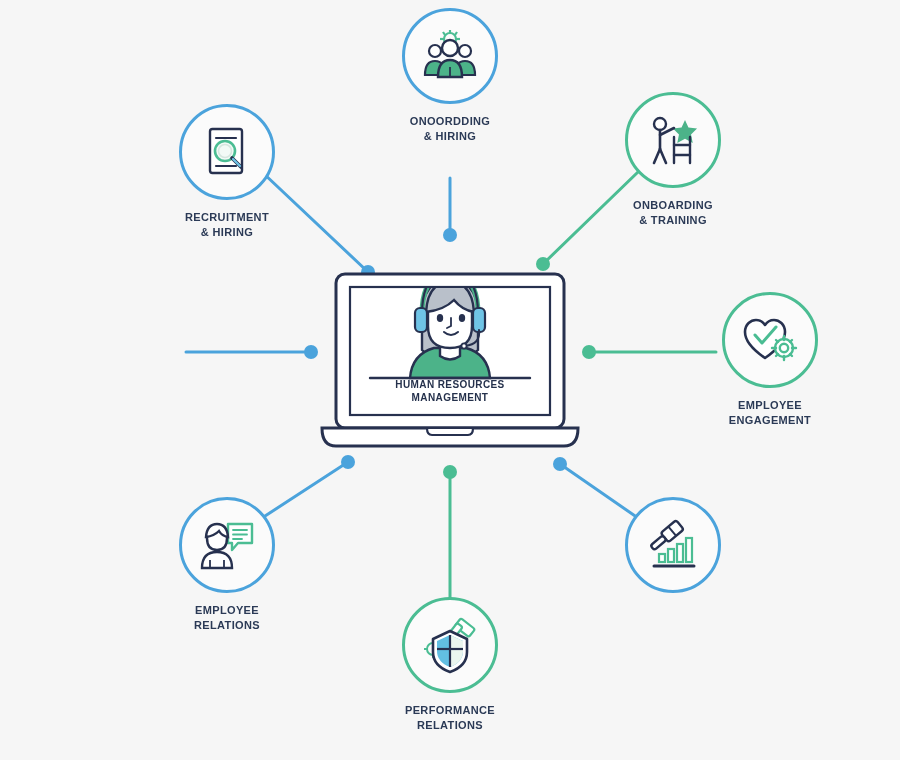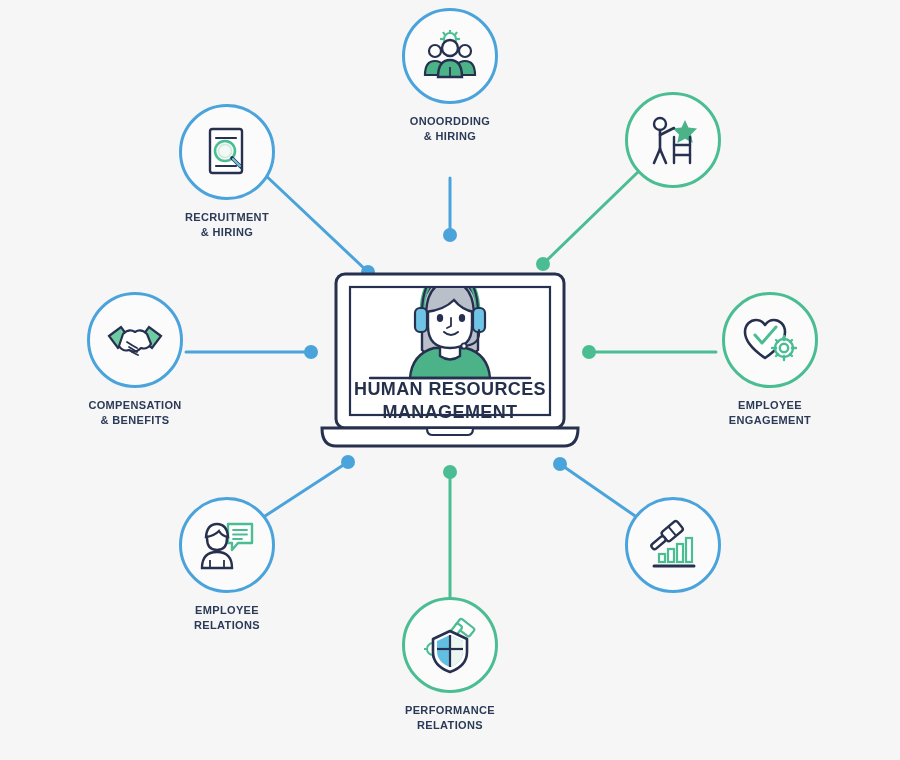--- a/index.html
+++ b/index.html
@@ -64,21 +64,21 @@
     height: 200px;
     z-index: 4;
   }
   #laptop svg { display: block; }
   .hrm-text {
     position: absolute;
     left: 0;
     top: 122px;
     width: 276px;
     text-align: center;
-    font-size: 18px;
+    font-size: 10px;
     font-weight: bold;
     letter-spacing: 0.4px;
     line-height: 1.3;
     color: #25314c;
     white-space: pre-line;
     pointer-events: none;
   }
   
   #node-recruitment  { left: 122px;  top: 104px;  }
   #node-onoordding   { left: 345px;  top: 8px;   }
@@ -228,39 +228,24 @@
         <line x1="16" y1="38" x2="10" y2="52" stroke="#27314f" stroke-width="2.6" stroke-linecap="round"></line>
         <line x1="16" y1="38" x2="22" y2="52" stroke="#27314f" stroke-width="2.6" stroke-linecap="round"></line>
         <line x1="16" y1="24" x2="30" y2="17" stroke="#27314f" stroke-width="2.6" stroke-linecap="round"></line>
 
         <line x1="30" y1="26" x2="30" y2="52" stroke="#27314f" stroke-width="2.4" stroke-linecap="round"></line>
         <line x1="46" y1="26" x2="46" y2="52" stroke="#27314f" stroke-width="2.4" stroke-linecap="round"></line>
         <line x1="30" y1="34" x2="46" y2="34" stroke="#27314f" stroke-width="2.4" stroke-linecap="round"></line>
         <line x1="30" y1="44" x2="46" y2="44" stroke="#27314f" stroke-width="2.4" stroke-linecap="round"></line>
       </svg>
     </div>
-  </div>
-
-  <div class="node" id="node-compensation">
-    <div class="node-circle blue">
-      <svg width="60" height="60" viewBox="0 0 60 60">
-
-        <path d="M4 26 l12 -9 l9 12 l-12 9 z" fill="#6ecba2" stroke="#27314f" stroke-width="2.2"></path>
-
-        <path d="M56 26 l-12 -9 l-9 12 l12 9 z" fill="#6ecba2" stroke="#27314f" stroke-width="2.2"></path>
-
-        <path d="M18 24 q6 -6 12 -2 q6 -4 12 2 l4 10 q-4 6 -10 4 q-6 6 -12 2 q-6 2 -10 -4 z" fill="#ffffff" stroke="#27314f" stroke-width="2.2" stroke-linejoin="round"></path>
-        <path d="M22 32 q6 4 10 6" fill="none" stroke="#27314f" stroke-width="1.8" stroke-linecap="round"></path>
-        <path d="M24 37 q5 3 8 5" fill="none" stroke="#27314f" stroke-width="1.8" stroke-linecap="round"></path>
-        <path d="M27 42 q4 2 6 3" fill="none" stroke="#27314f" stroke-width="1.8" stroke-linecap="round"></path>
-      </svg>
-    </div>
-    <div class="node-label">COMPENSATION
-&amp; BENEFITS</div>
-  </div>
+    <div class="node-label">ONBOARDING
+&amp; TRAINING</div>
+  </div>
+
 
   <div class="node" id="node-engagement">
     <div class="node-circle green">
       <svg width="58" height="58" viewBox="0 0 58 58">
 
         <path d="M24 47 C8 36 4 27 4 21 C4 13 10 9 15 9 C19 9 22 11 24 14 C26 11 29 9 33 9 C38 9 44 13 44 21 C44 27 40 36 24 47 Z" fill="#ffffff" stroke="#27314f" stroke-width="2.6" stroke-linejoin="round"></path>
         <path d="M14 24 l7 8 l14 -16" fill="none" stroke="#4bbd93" stroke-width="3" stroke-linecap="round" stroke-linejoin="round"></path>
 
         <g stroke="#4bbd93" stroke-width="2.4" fill="#ffffff">
           <circle cx="43" cy="37" r="9"></circle>

